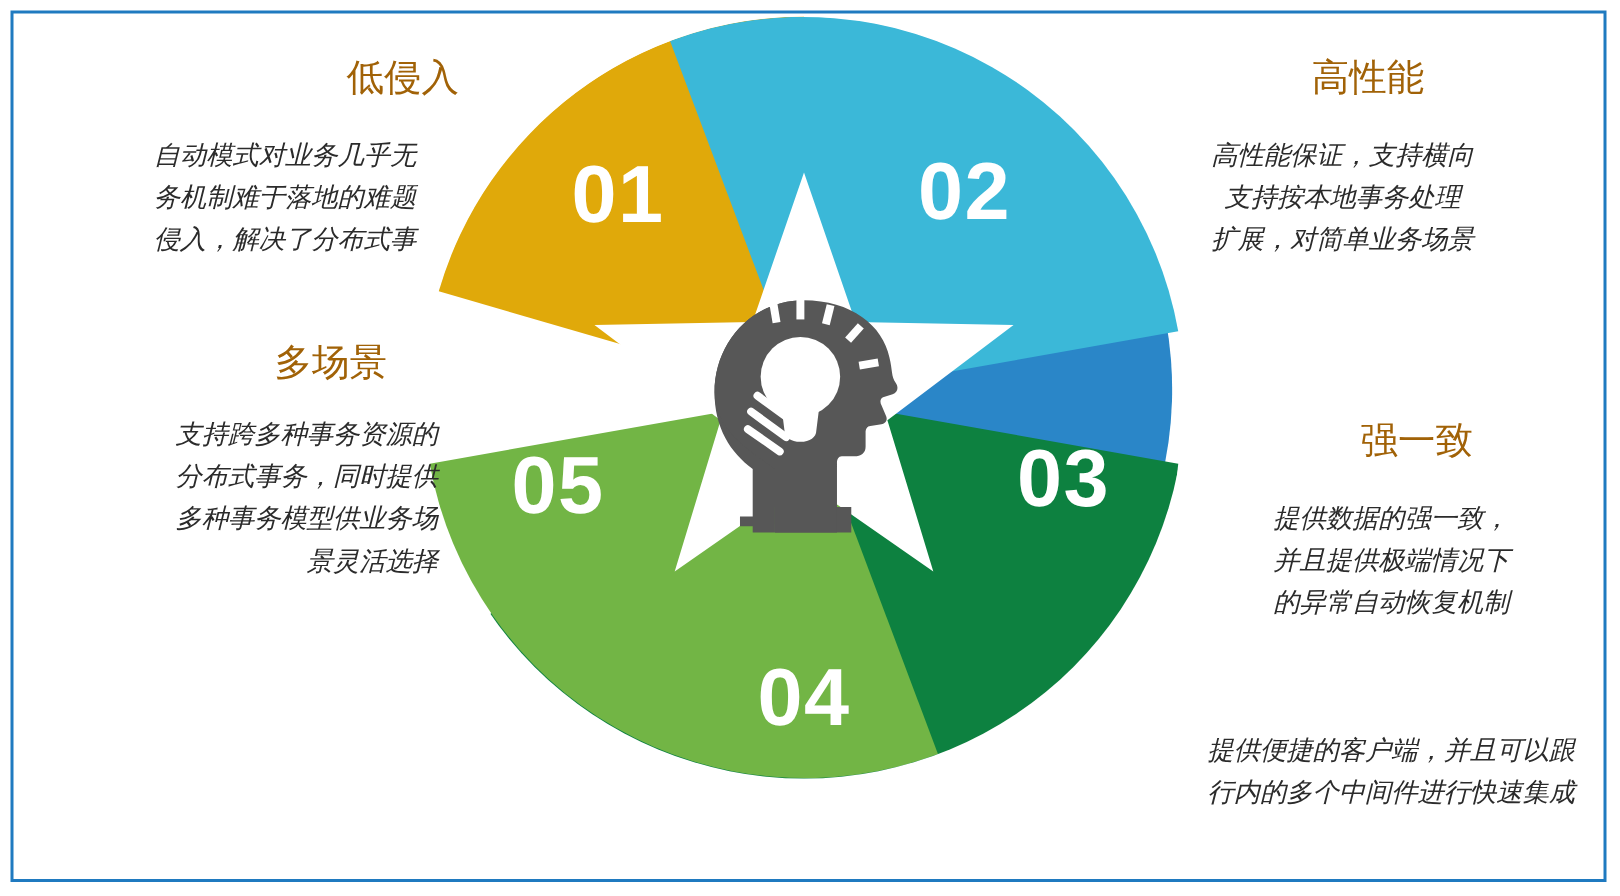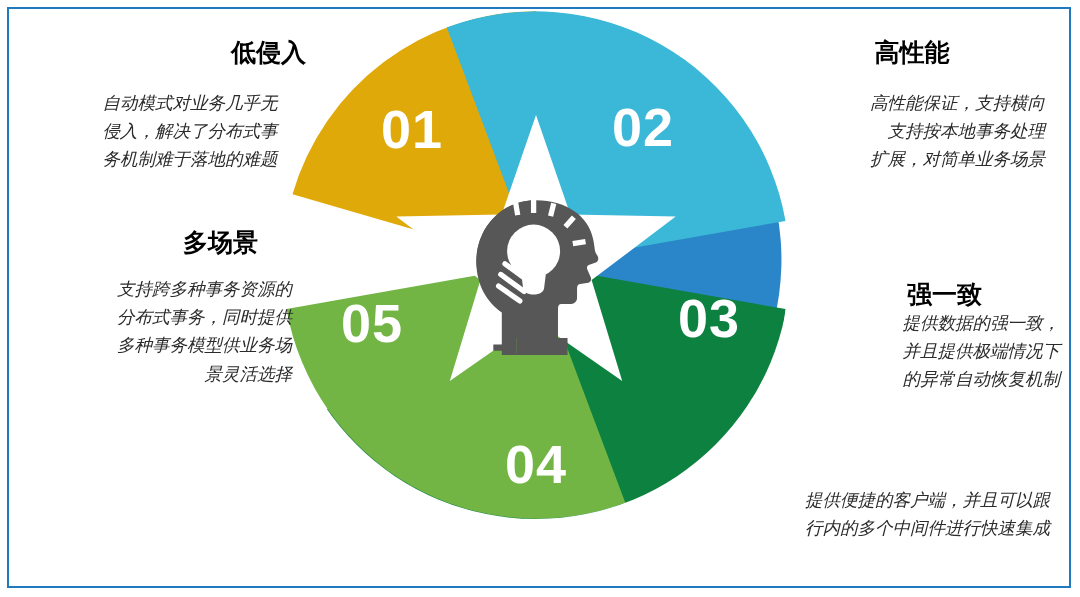--- a/index.html
+++ b/index.html
@@ -43,42 +43,42 @@
     fill: #ffffff;
     letter-spacing: 1px;
   }
 
   
   .callout {
     position: absolute;
   }
   .callout .heading {
     font-size: 25px;
-    color: #000000;
-    font-weight: 700;
+    color: #a16207;
+    font-weight: 400;
     line-height: 1.15;
     white-space: nowrap;
   }
   .callout .body {
     font-size: 17.5px;
     color: #2B2B2B;
     line-height: 1.62;
     font-style: italic;
   }
   .callout .body p {
     margin: 0;
     white-space: nowrap;
   }
 
   
   .callout.left .heading { text-align: right; padding-right: 34px; }
   .callout.left .body { text-align: center; }
 
   .callout.right .heading { text-align: center; padding-left: 34px; }
-  .callout.right .body { text-align: right; }
+  .callout.right .body { text-align: center; }
 
   .rule {
     position: absolute;
     height: 0;
   }
 </style>
 </head>
 <body>
 
 <div id="frame"></div>
@@ -200,43 +200,43 @@
     </g>
   </svg>
 
   <div class="callout left" style="left:40px; top:38px; width:300px;">
     <div class="heading">低侵入</div>
     <svg class="rule" width="330" height="34" style="left:-5px; top:36px; position:absolute;">
       <polyline fill="none" stroke="#B8A33A" stroke-width="1.4" points="20,5 272,5 300,30"></polyline>
     </svg>
     <div class="body" style="margin-top:22px;">
       <p>自动模式对业务几乎无</p>
+      <p>务机制难于落地的难题</p>
       <p>侵入，解决了分布式事</p>
-      <p>务机制难于落地的难题</p>
     </div>
   </div>
 
   <div class="callout right" style="left:745px; top:38px; width:300px;">
     <div class="heading">高性能</div>
     <svg class="rule" width="330" height="34" style="left:-18px; top:36px; position:absolute;">
       <polyline fill="none" stroke="#6FC6DC" stroke-width="1.4" points="175,5 28,5 10,24"></polyline>
     </svg>
     <div class="body" style="margin-top:22px;">
       <p>高性能保证，支持横向</p>
       <p>支持按本地事务处理</p>
       <p>扩展，对简单业务场景</p>
     </div>
   </div>
 
   <div class="callout right" style="left:795px; top:280px; width:265px;">
     <div class="heading">强一致</div>
     <svg class="rule" width="300" height="34" style="left:-20px; top:35px; position:absolute;">
       <polyline fill="none" stroke="#2A86C8" stroke-width="1.4" points="205,5 38,5 8,28"></polyline>
     </svg>
-    <div class="body" style="">
+    <div class="body" style="margin-top:22px;">
       <p>提供数据的强一致，</p>
       <p>并且提供极端情况下</p>
       <p>的异常自动恢复机制</p>
     </div>
   </div>
 
   <div class="callout right" style="left:700px; top:470px; width:350px;">
     <svg class="rule" width="340" height="30" style="left:-40px; top:32px; position:absolute;">
       <polyline fill="none" stroke="#0D8140" stroke-width="1.6" points="230,7 58,7 28,-14"></polyline>
     </svg>

